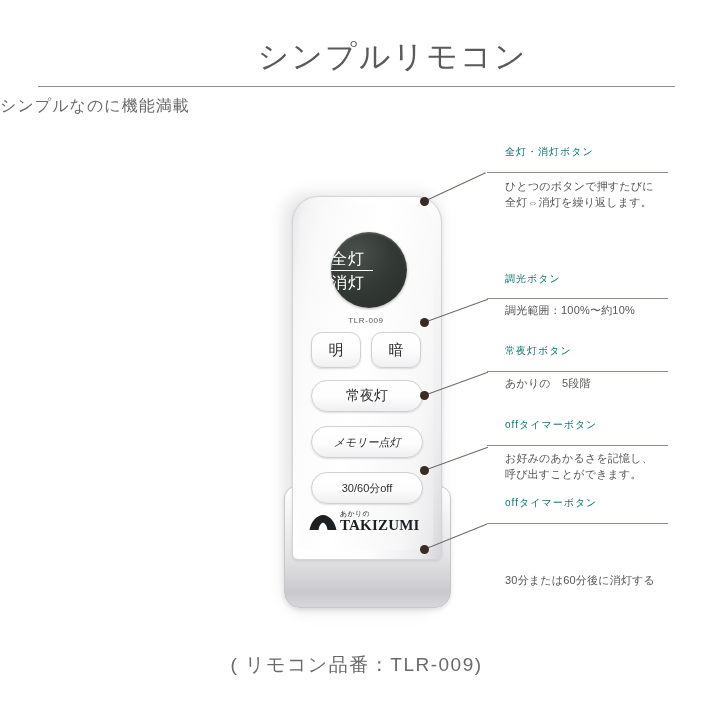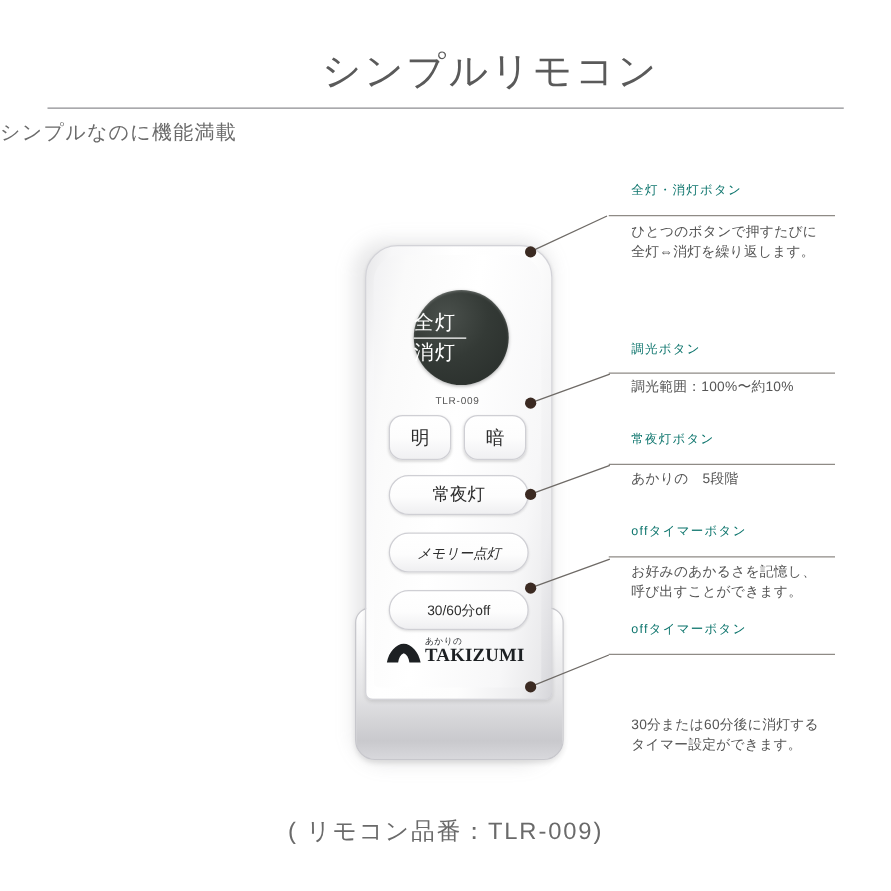--- a/index.html
+++ b/index.html
@@ -339,21 +339,20 @@
     </div>
     <div class="leader" style="left:424px; top:470px; width:68px; transform:rotate(-20deg);"></div>
     <div class="dot" style="left:420px; top:466px;"></div>
   </div>
 
   <div class="callout">
     <div class="callout-title" style="left:505px; top:496px;">offタイマーボタン</div>
     <div class="callout-rule" style="top:523px;"></div>
     <div class="callout-desc" style="top:552px;margin-top:20px;">
       <div>30分または60分後に消灯する</div>
-      <div>タイマー設定ができます。</div>
     </div>
     <div class="leader" style="left:424px; top:549px; width:68px; transform:rotate(-22deg);"></div>
     <div class="dot" style="left:420px; top:545px;"></div>
   </div>
 
   <div class="caption">( リモコン品番：TLR-009)</div>
 
 </div>
 
 </body></html>

